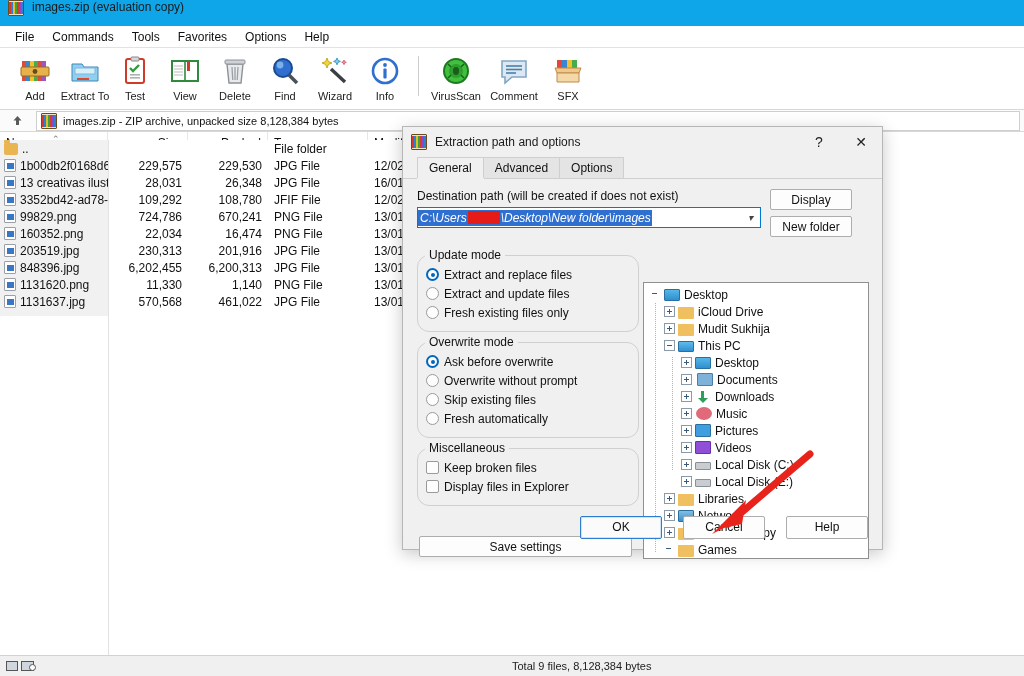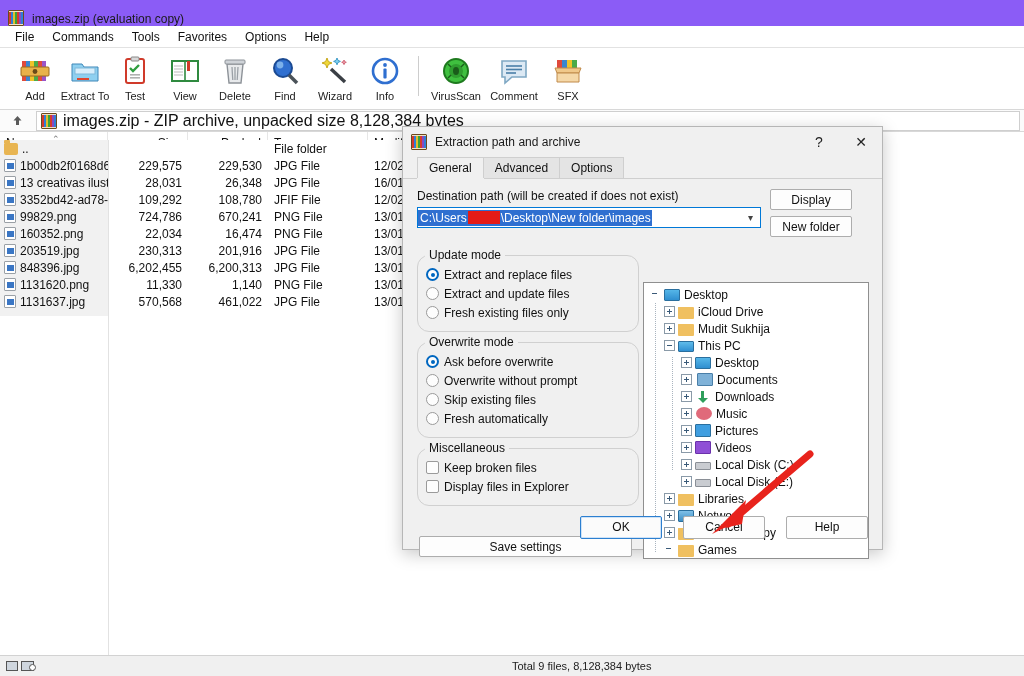--- a/index.html
+++ b/index.html
@@ -15,23 +15,23 @@
   #app {
     position: relative;
     width: 1024px; height: 676px;
     background: #ffffff;
   }
 
   
   .titlebar {
     height: 26px;
     display: flex;
-    align-items: flex-end;
+    align-items: flex-start;
     padding-left: 8px;
-    background: #8b5cf6;
+    background: #0ea5e9;
   }
   .title-text {
     font-size: 12px;
     color: #1a1a1a;
     margin-left: 8px;
   }
 
   
   .rar-icon {
     width: 16px; height: 16px;
@@ -126,21 +126,21 @@
     flex: 1;
     height: 20px;
     margin-left: 6px;
     background: #ffffff;
     border: 1px solid #cfcfcf;
     display: flex;
     align-items: center;
     padding-left: 4px;
     gap: 6px;
   }
-  .addr-text { font-size: 16px; color: #111; }
+  .addr-text { font-size: 11px; color: #111; }
 
   
   .list-header {
     height: 22px;
     display: flex;
     align-items: center;
     background: #ffffff;
     border-bottom: 1px solid #e0e0e0;
     font-size: 12px;
     color: #111;
@@ -346,20 +346,21 @@
 
   .dest-row { display: flex; align-items: flex-start; }
 
   .combo {
     width: 344px; height: 21px;
     border: 1px solid #0078d7;
     background: #ffffff;
     display: flex; align-items: center;
     position: relative;
     cursor: text;
+    font-style: italic;
   }
   .combo-val {
     font-size: 12px;
     background: #2f6fd0;
     color: #ffffff;
     padding: 1px 1px 1px 2px;
     white-space: nowrap;
     display: flex;
     align-items: center;
   }
@@ -910,21 +911,21 @@
     <div class="dlg-title">
       <span class="rar-icon">
         <i></i>
           <i></i>
           <i></i>
           <i></i>
           <i></i>
           <i></i>
           <i></i>
       </span>
-      <span class="dlg-title-text">Extraction path and archive</span>
+      <span class="dlg-title-text">Extraction path and options</span>
       <div class="dlg-tbtns">
         <div class="dlg-tbtn">?</div>
         <div class="dlg-tbtn close">✕</div>
       </div>
     </div>
 
     <div class="tabs">
       <div class="tab active">General</div>
       <div class="tab">Advanced</div>
       <div class="tab">Options</div>

